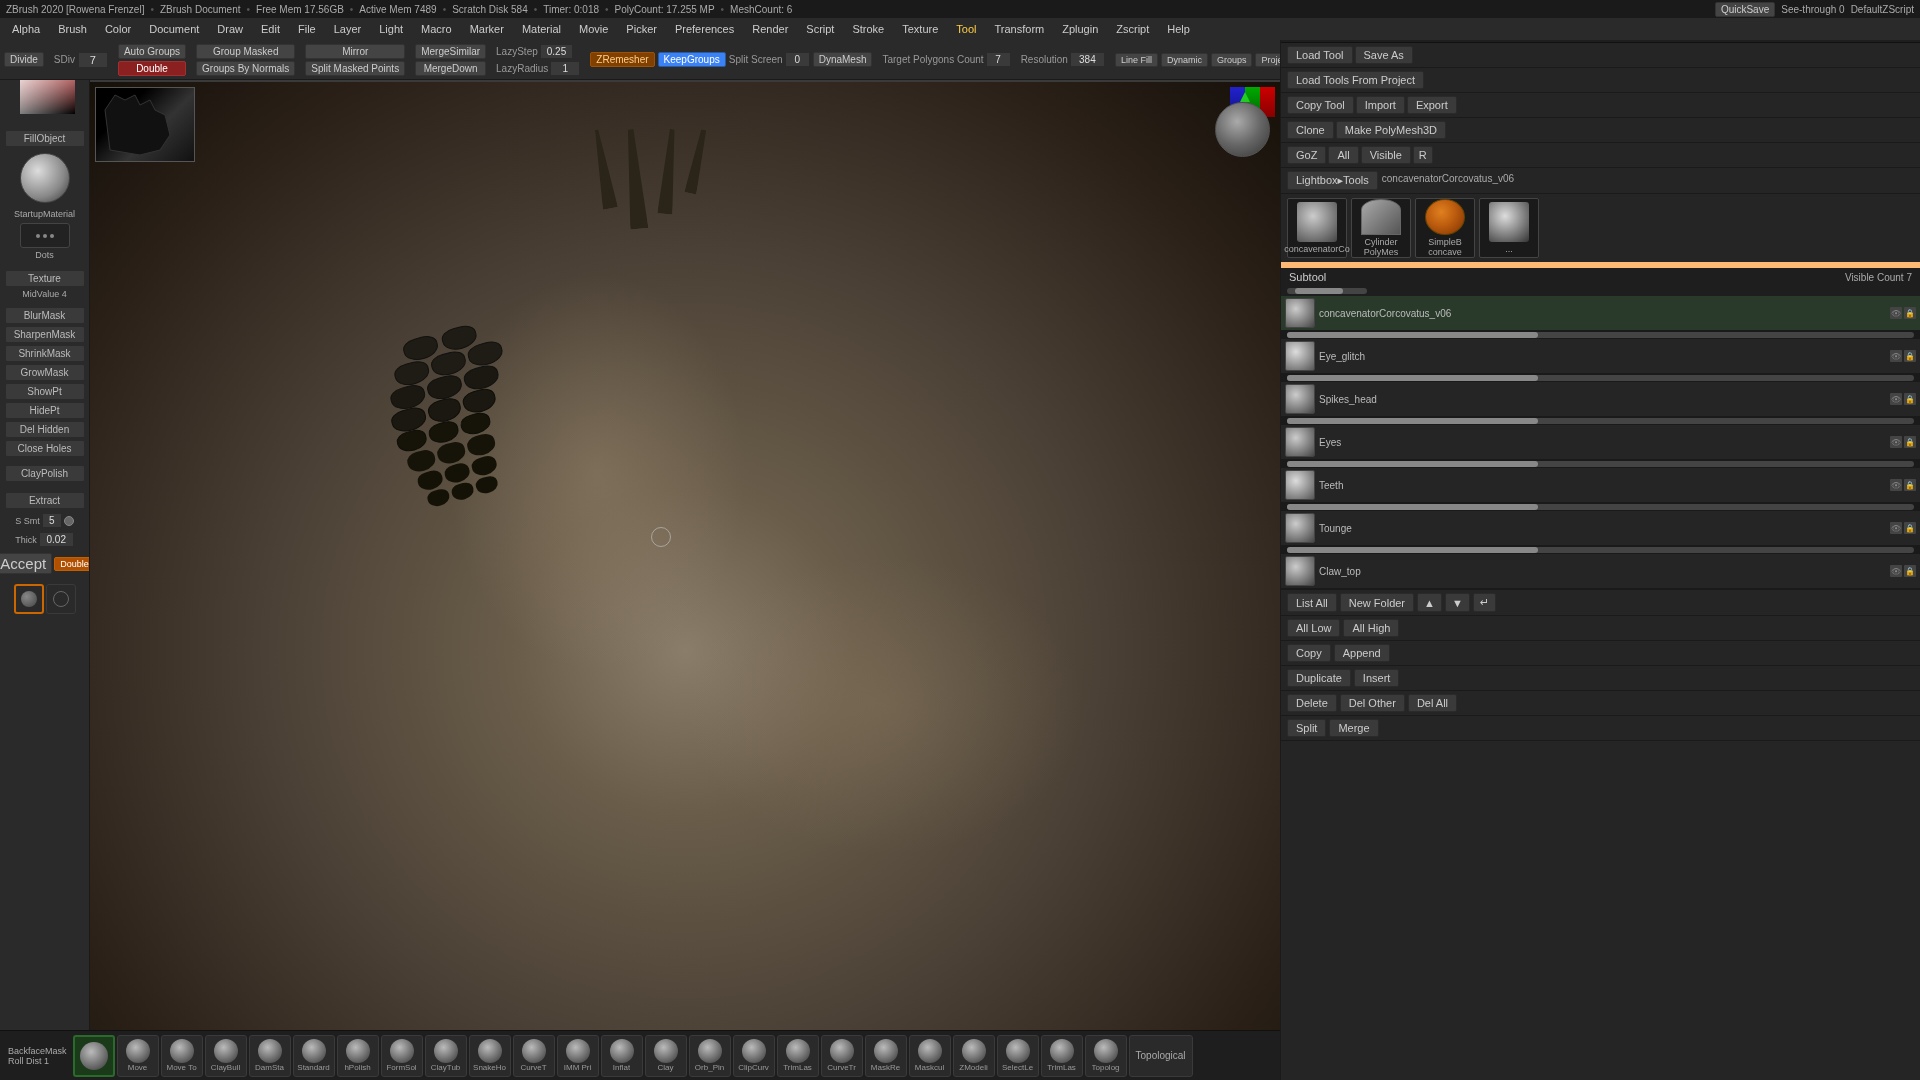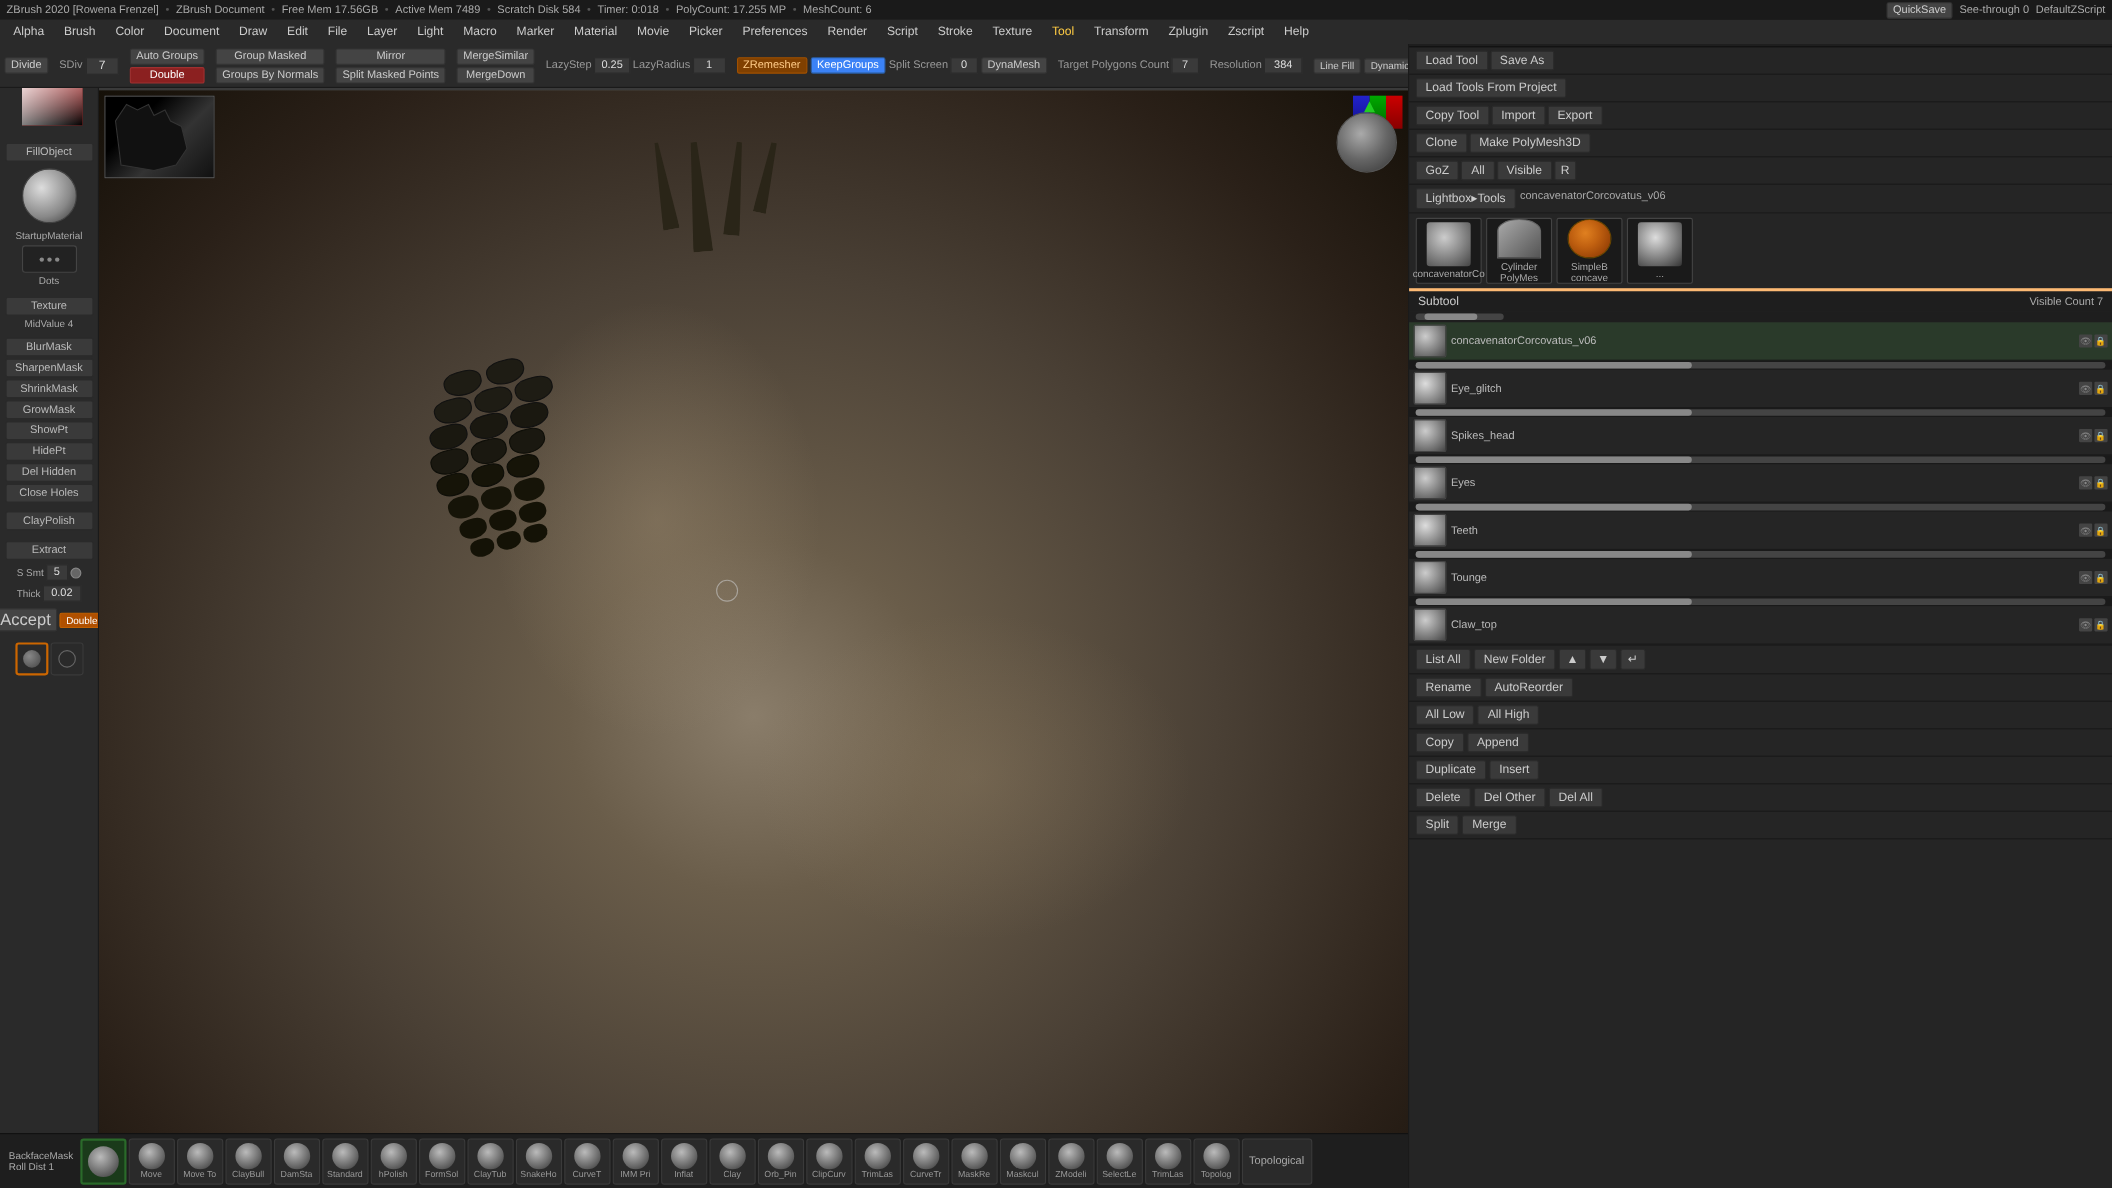--- a/index.html
+++ b/index.html
@@ -248,21 +248,21 @@
       font-size: 10px;
       white-space: nowrap;
     }
 
     
     #tool-thumbs {
       display: flex;
       flex-wrap: wrap;
       padding: 4px 6px;
       gap: 4px;
-      border-bottom: 3px solid #fdba74;
+      border-bottom: 6px solid #fdba74;
     }
     .tool-thumb {
       width: 60px; height: 60px;
       background: #1a1a1a;
       border: 1px solid #444;
       border-radius: 2px;
       display: flex;
       flex-direction: column;
       align-items: center;
       justify-content: center;
@@ -568,21 +568,21 @@
     <button class="btn-small">Split Masked Points</button>
   </div>
   <div class="divider-v"></div>
 
   <div style="display:flex;flex-direction:column;gap:2px">
     <button class="btn-small">MergeSimilar</button>
     <button class="btn-small">MergeDown</button>
   </div>
   <div class="divider-v"></div>
 
-  <div style="display:flex;flex-direction:row;gap:2px">
+  <div style="display:flex;flex-direction:column;gap:2px">
     <div style="display:flex;align-items:center;gap:2px">
       <span class="tool-label">LazyStep</span>
       <div class="sdiv-display" style="min-width:30px;font-size:10px">0.25</div>
     </div>
     <div style="display:flex;align-items:center;gap:2px">
       <span class="tool-label">LazyRadius</span>
       <div class="sdiv-display" style="min-width:30px;font-size:10px">1</div>
     </div>
   </div>
   <div class="divider-v"></div>
@@ -939,24 +939,20 @@
   <div class="folder-controls">
     <button class="tool-btn">List All</button>
     <button class="tool-btn">New Folder</button>
 
     <button class="tool-btn" style="min-width:0;padding:2px 6px">▲</button>
     <button class="tool-btn" style="min-width:0;padding:2px 6px">▼</button>
     <button class="tool-btn" style="min-width:0;padding:2px 6px">↵</button>
   </div>
 
   <div class="rename-area">
-    <button class="tool-btn">Rename</button>
-    <button class="tool-btn">AutoReorder</button>
-  </div>
-  <div class="rename-area">
     <button class="tool-btn">All Low</button>
     <button class="tool-btn">All High</button>
   </div>
   <div class="rename-area">
     <button class="tool-btn">Copy</button>
     <button class="tool-btn">Append</button>
   </div>
   <div class="rename-area">
     <button class="tool-btn">Duplicate</button>
     <button class="tool-btn">Insert</button>

